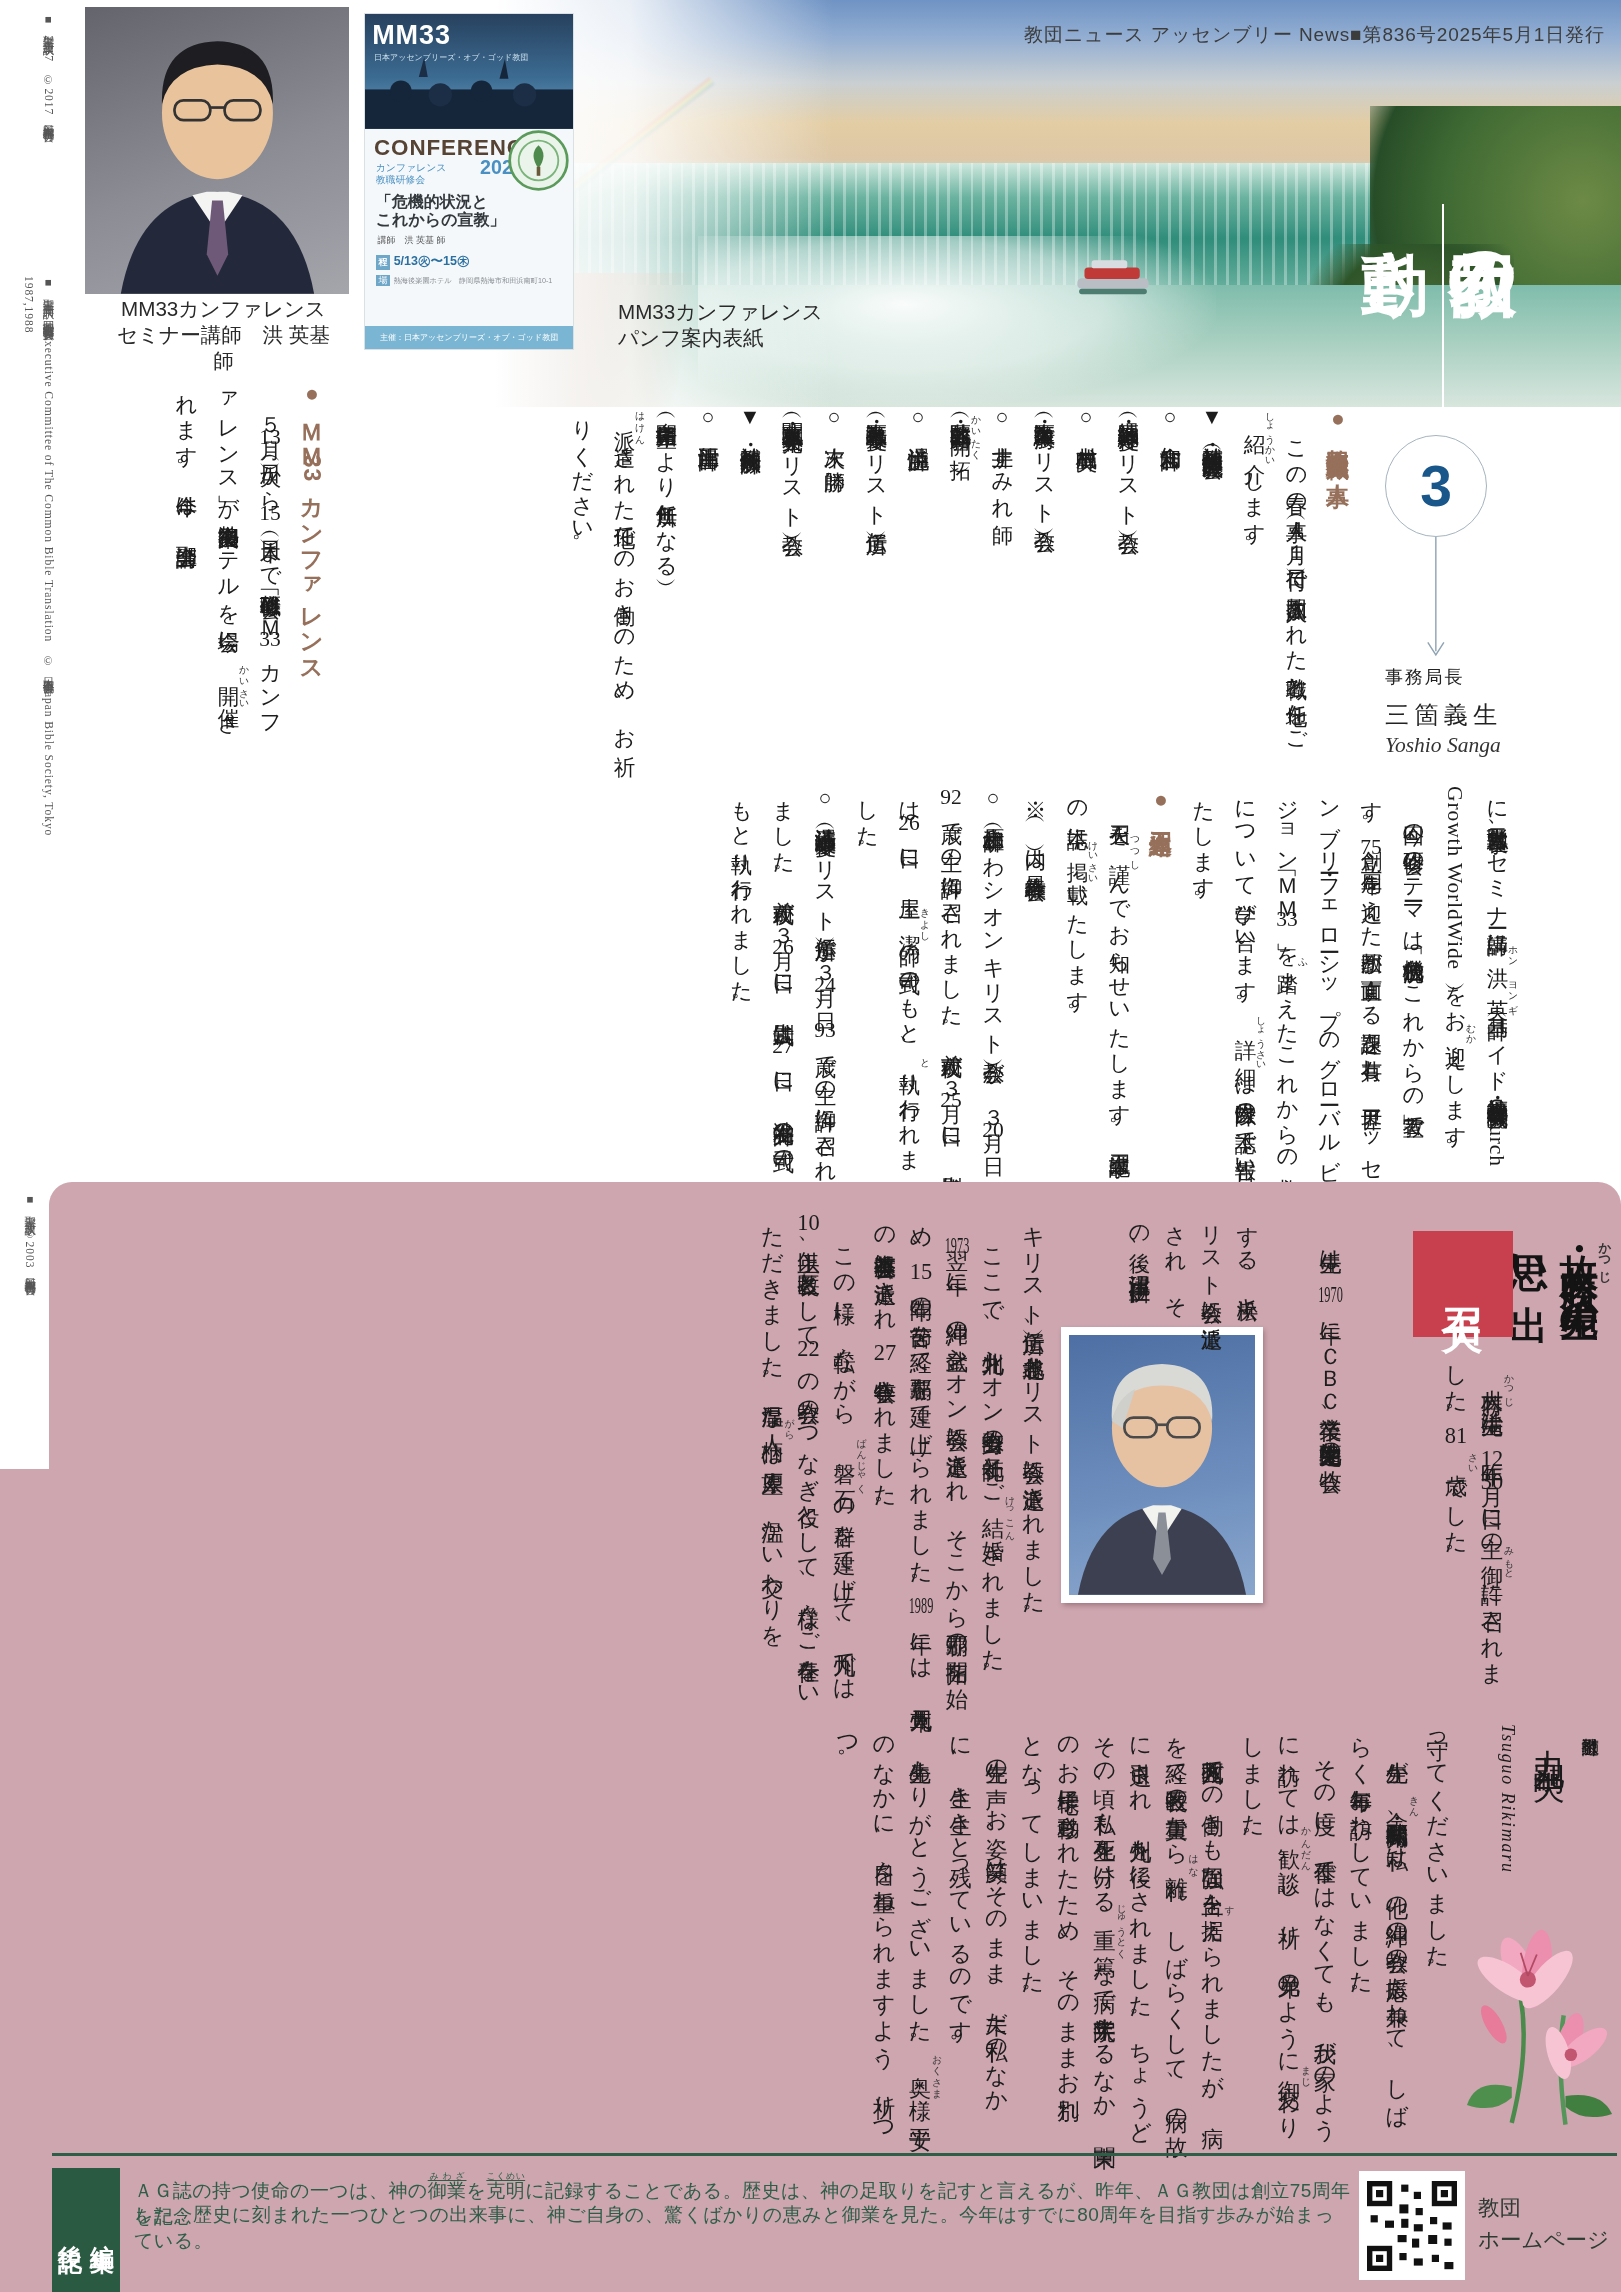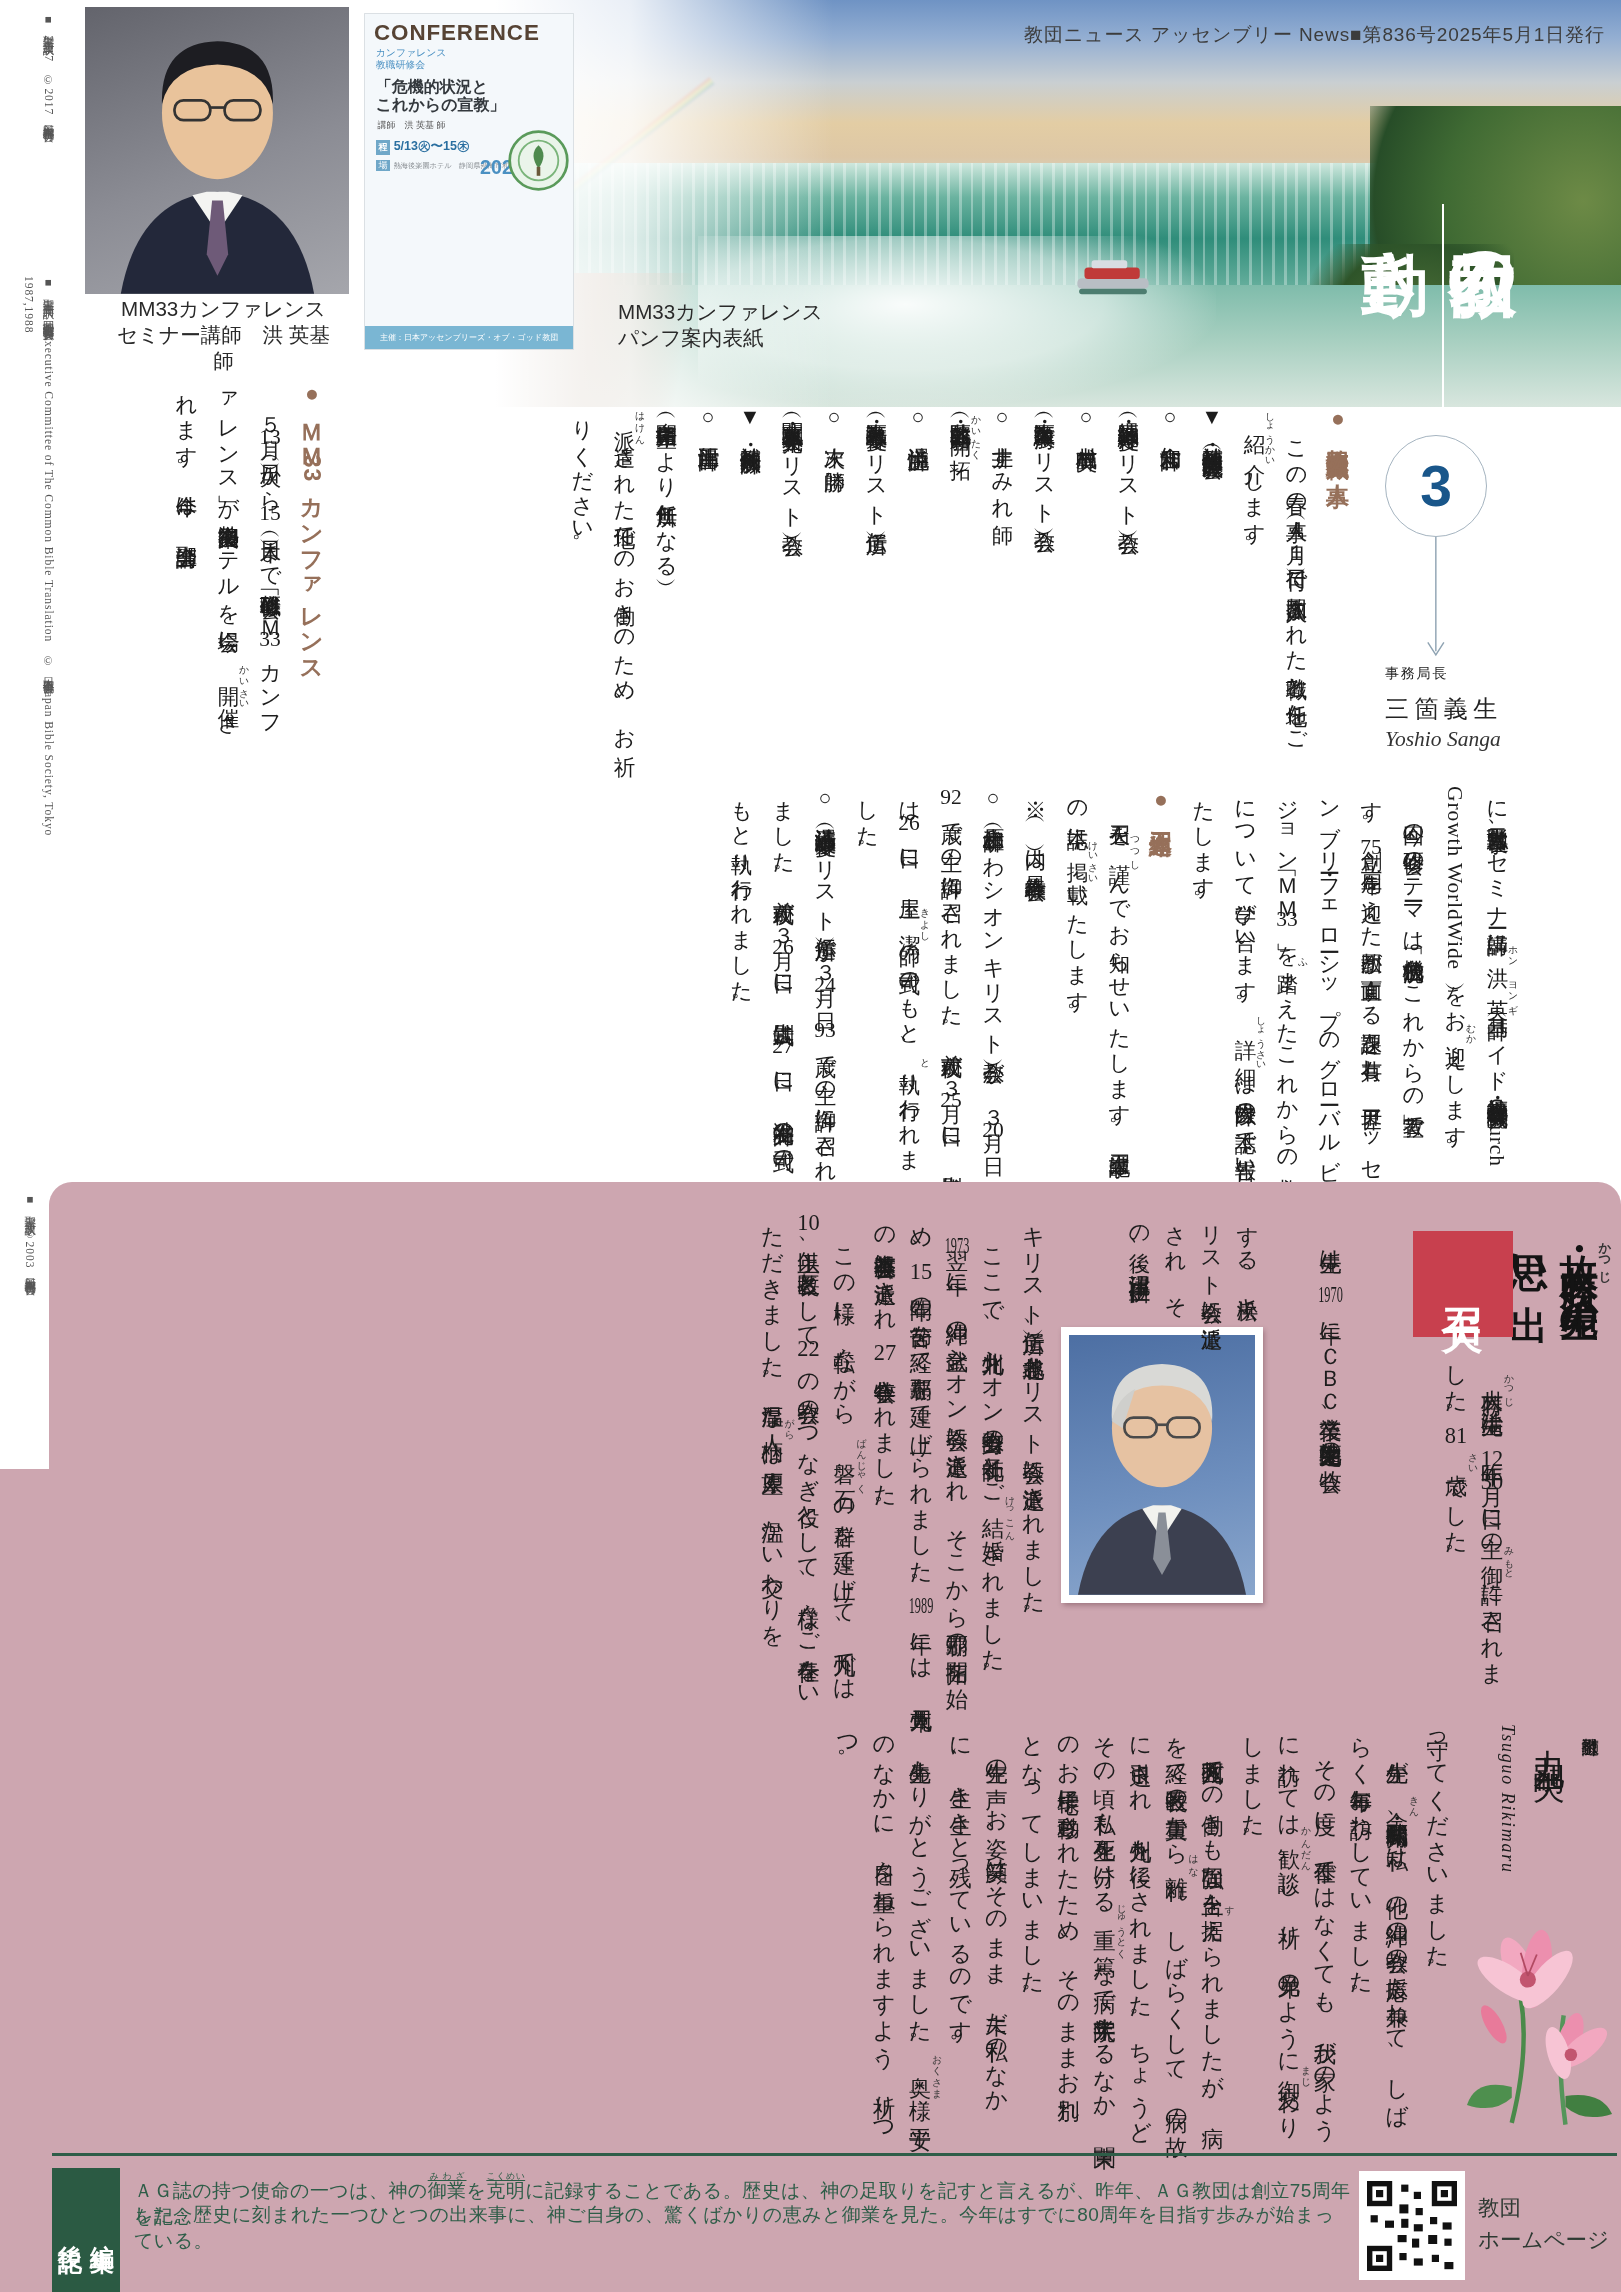--- a/index.html
+++ b/index.html
@@ -43,21 +43,21 @@
        font-size:19px;color:#3c3c3c;letter-spacing:0.9px;}
   
   .pagetitle{font-family:"Liberation Sans","DejaVu Sans",sans-serif;font-weight:bold;color:#ffffff;
        font-size:68px;line-height:88px;letter-spacing:3.6px;}
   .titlebar{width:1.8px;background:#ffffff;}
   .circle3{width:100px;height:100px;border-radius:50%;background:#ffffff;border:1.8px solid #a5b4c0;
        display:flex;align-items:center;justify-content:center;}
   .circle3 span{font-family:"Liberation Sans","DejaVu Sans",sans-serif;font-weight:bold;
        font-size:57px;color:#19568a;}
   .officer{font-family:"Liberation Serif","DejaVu Serif",serif;color:#222;}
-  .officer .role{font-size:14px;letter-spacing:1.8px;}
+  .officer .role{font-size:18px;letter-spacing:1.8px;}
   .officer .name{font-size:24px;letter-spacing:5.4px;margin-top:10px;}
   .officer .romaji{font-size:21.5px;font-style:italic;margin-top:1.8px;color:#333;}
   
   .speakerphoto{left:85px;top:7.2px;width:264px;height:287px;overflow:hidden;
        background:linear-gradient(160deg,#63646c 0%,#8b8c94 55%,#a5a6ac 100%);}
   .caption{font-family:"Liberation Sans","DejaVu Sans",sans-serif;font-size:20.6px;color:#2a2a2a;line-height:26px;}
   .pamph{left:365px;top:14.3px;width:208px;height:335px;background:#f4f8fb;box-shadow:0 0 0 0.9px #d8dde2;overflow:hidden;
        font-family:"Liberation Sans","DejaVu Sans",sans-serif;}
   .pamph .photo{height:115px;background:linear-gradient(180deg,#27415e 0%,#3c6b92 55%,#6ea3c4 100%);position:relative;overflow:hidden;}
   .pamph .mm{position:absolute;left:7.2px;top:5.4px;color:#fff;font-weight:bold;font-size:27px;letter-spacing:0.9px;}
@@ -149,20 +149,33 @@
       <rect x="156" y="104" width="40" height="22" rx="10" fill="none" stroke="#333" stroke-width="3"></rect>
       <line x1="140" y1="112" x2="156" y2="112" stroke="#333" stroke-width="3"></line>
       <path d="M40 320 Q60 212 148 206 Q236 212 256 320Z" fill="#23283a"></path>
       <path d="M120 210 L148 252 L176 210 L160 206 L136 206Z" fill="#f4f4f2"></path>
       <path d="M142 216 L154 216 L160 276 L148 300 L136 276Z" fill="#6e5a78"></path>
     </svg>
   </div>
   <div class="abs caption" style="left:107px;top:296px;width:233px;text-align:center;">MM33カンファレンス<br>セミナー講師　洪 英基師</div>
 
   <div class="abs pamph">
+    <div class="photo">
+      <svg width="208" height="115" viewBox="0 0 232 128" style="position:absolute;left:0;top:0;">
+        <rect x="0" y="84" width="232" height="44" fill="#16263a"></rect>
+        <circle cx="40" cy="86" r="12" fill="#16263a"></circle>
+          <circle cx="84" cy="90" r="13" fill="#1b2e45"></circle>
+        <circle cx="130" cy="86" r="12" fill="#16263a"></circle>
+          <circle cx="178" cy="90" r="13" fill="#1b2e45"></circle>
+        <path d="M60 70 L66 48 L70 70Z" fill="#1b2e45"></path>
+          <path d="M150 72 L156 50 L160 72Z" fill="#16263a"></path>
+      </svg>
+      <div class="mm">MM33</div>
+      <div class="mmsub">日本アッセンブリーズ・オブ・ゴッド教団</div>
+    </div>
     <div class="conf">CONFERENCE</div>
     <div class="csub">
       <span>カンファレンス</span><br>
       <span>教職研修会</span>
     </div>
     <div class="year">2025</div>
     <svg class="abs" style="left:142px;top:115px;" width="63" height="63" viewBox="0 0 70 70">
       <circle cx="35" cy="35" r="32" fill="#eaf4ea" stroke="#5a9a5a" stroke-width="3"></circle>
       <circle cx="35" cy="35" r="22" fill="none" stroke="#7ab47a" stroke-width="2"></circle>
       <path d="M35 18 Q46 28 35 44 Q24 28 35 18Z" fill="#4e8a4e"></path>

